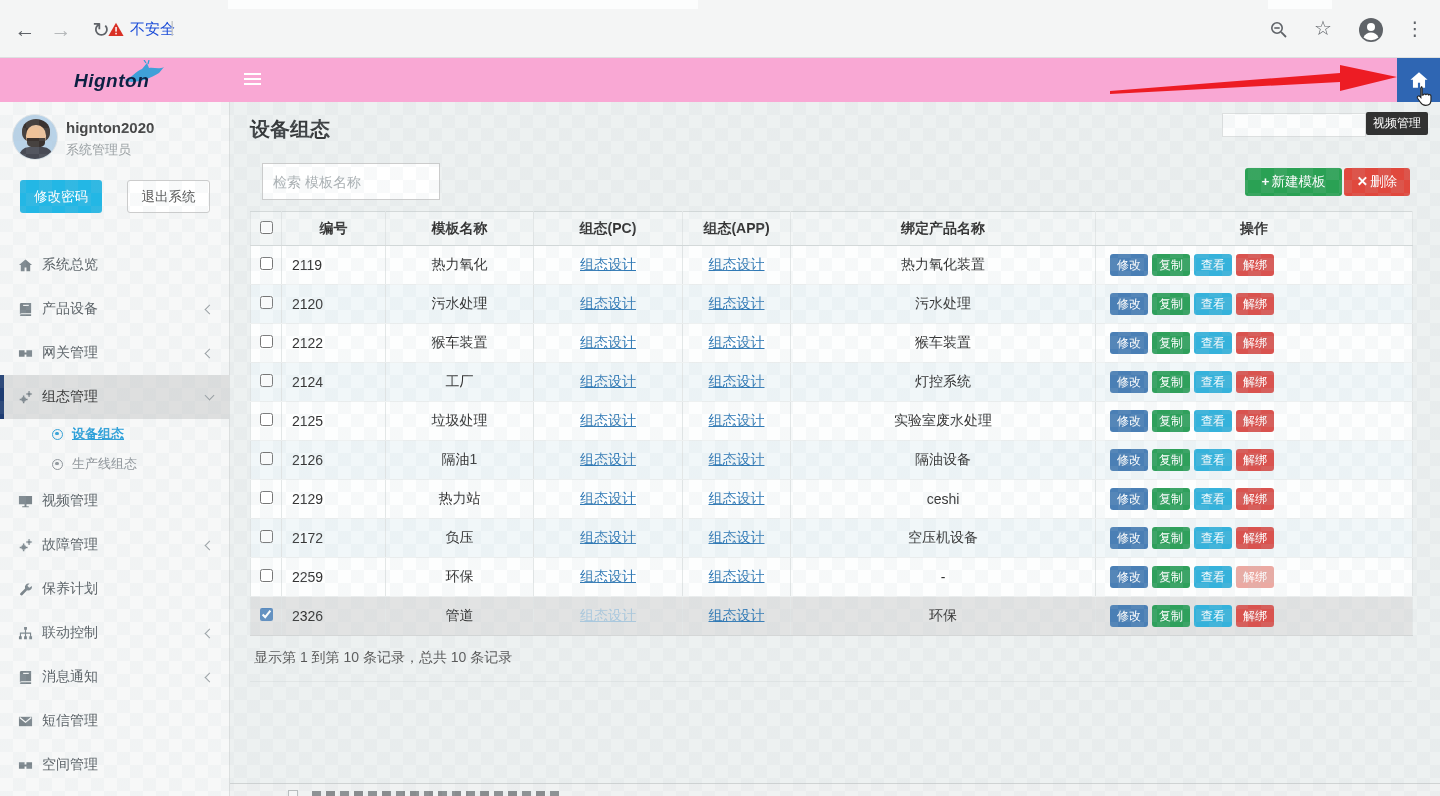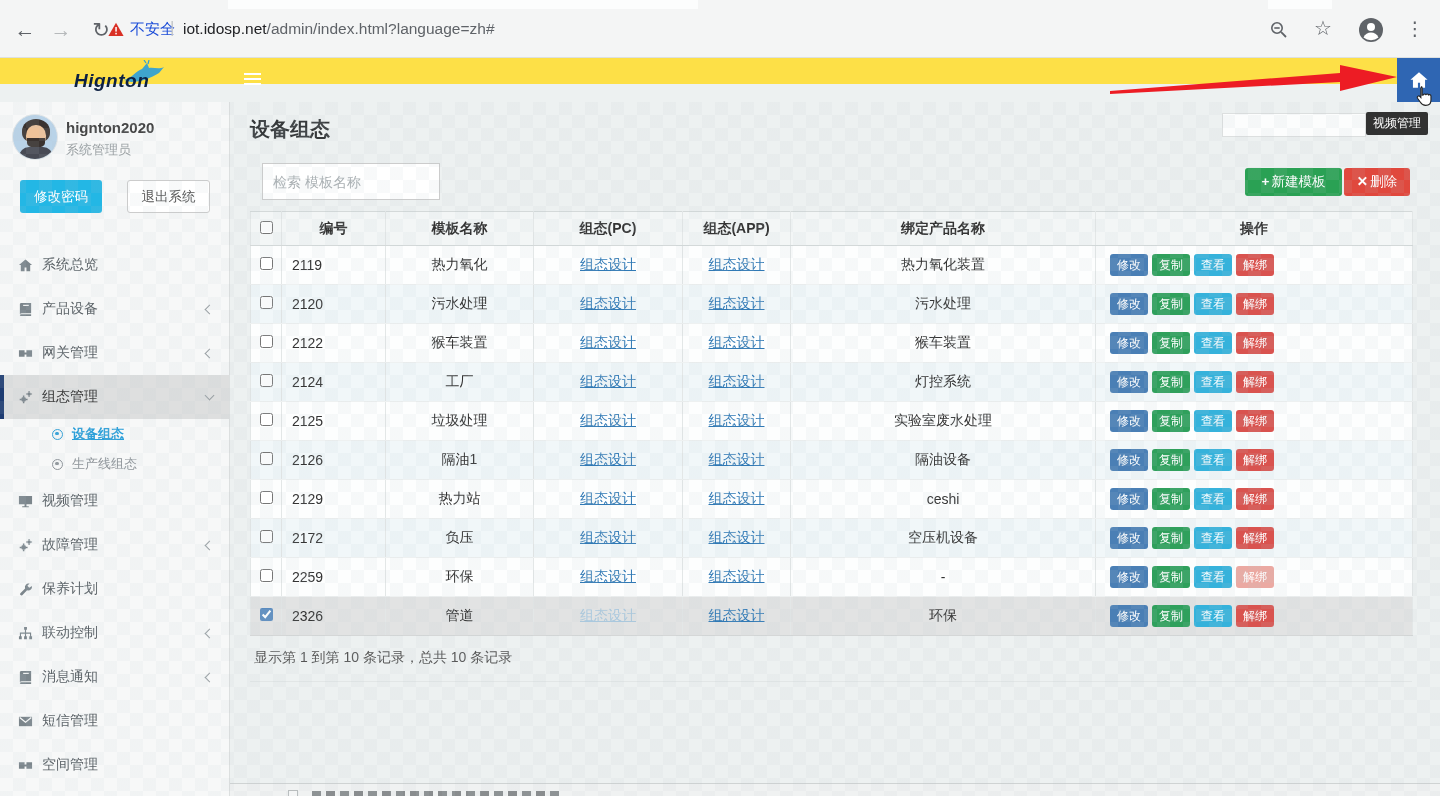--- a/index.html
+++ b/index.html
@@ -12,21 +12,21 @@
   .nav-ic { position:absolute; top:17px; font-size:21px; color:#5f6368; width:30px; text-align:center; line-height:26px; cursor:pointer;}
   .nav-ic.dis { color:#b6b9bb; }
   .warn-chip { position:absolute; left:108px; top:20px; display:flex; align-items:center; gap:6px; }
   .warn-txt { color:#1d4ed8; font-size:15px; }
   .url-sep { position:absolute; left:170px; top:18px; color:#c3c6c8; font-size:17px; }
   .url { position:absolute; left:183px; top:20px; font-size:15.5px; color:#5f6368; }
   .url b { color:#202124; font-weight:normal; }
   .b-right { position:absolute; top:16px; }
 
   
-  .appbar { position:absolute; top:58px; left:0; width:1440px; height:26px; background:#fde047; z-index:10;}
+  .appbar { position:absolute; top:58px; left:0; width:1440px; height:44px; background:#f9a8d4; z-index:10;}
   .logo-zone { position:absolute; left:0; top:0; width:230px; height:44px; }
   .logo-txt { position:absolute; left:74px; top:12px; font-size:19px; font-weight:bold; font-style:italic; color:#0c2042; letter-spacing:.5px; }
   .logo-swoosh { position:absolute; left:122px; top:2px; }
   .hamburger { position:absolute; left:244px; top:15px; width:17px; height:13px; cursor:pointer; }
   .hamburger i { display:block; height:2.4px; background:#fff; margin-bottom:2.6px; }
   .home-btn { position:absolute; right:0; top:0; width:43px; height:44px; background:#2f66b3; display:flex; align-items:center; justify-content:center; cursor:pointer; }
   .red-arrow { position:absolute; left:1108px; top:60px; z-index:45; }
   .cursor-svg { position:absolute; left:1414px; top:85px; z-index:46; }
 
   .tooltip { position:absolute; left:1366px; top:112px; height:23px; padding:0 7px; background:rgba(42,42,42,.96); color:#fff; font-size:12px; line-height:23px; border-radius:2px; z-index:44; white-space:nowrap;}
@@ -115,21 +115,20 @@
   <span class="nav-ic" style="left:86px;">↻</span>
   <span class="warn-chip">
     <svg width="16" height="15" viewBox="0 0 16 15">
         <path d="M8 .8 15.6 14H.4z" fill="#d93025"></path>
         <rect x="7.3" y="5" width="1.5" height="4.6" fill="#fff"></rect>
         <rect x="7.3" y="10.8" width="1.5" height="1.6" fill="#fff"></rect>
       </svg>
     <span class="warn-txt">不安全</span>
   </span>
   <span class="url-sep">|</span>
-  <span class="url"><b>iot.idosp.net</b><span>/admin/index.html?language=zh#</span></span>
   <svg class="b-right" style="left:1270px;top:21px;" width="18" height="18" viewBox="0 0 18 18">
       <circle cx="7" cy="7" r="5.2" fill="none" stroke="#5f6368" stroke-width="1.6"></circle>
       <line x1="4.3" y1="7" x2="9.7" y2="7" stroke="#5f6368" stroke-width="1.6"></line>
       <line x1="11.2" y1="11.2" x2="16" y2="16" stroke="#5f6368" stroke-width="1.8"></line>
     </svg>
   <span class="nav-ic" style="left:1308px;top:15px;font-size:20px;">☆</span>
   <svg class="b-right" style="left:1358px;top:17px;" width="26" height="26" viewBox="0 0 26 26">
       <circle cx="13" cy="13" r="12" fill="#5f6368"></circle>
       <circle cx="13" cy="10" r="4" fill="#fff"></circle>
       <path d="M5.5 20.5c1.5-3.5 4.3-5 7.5-5s6 1.5 7.5 5a12 12 0 0 1-15 0z" fill="#fff"></path>

